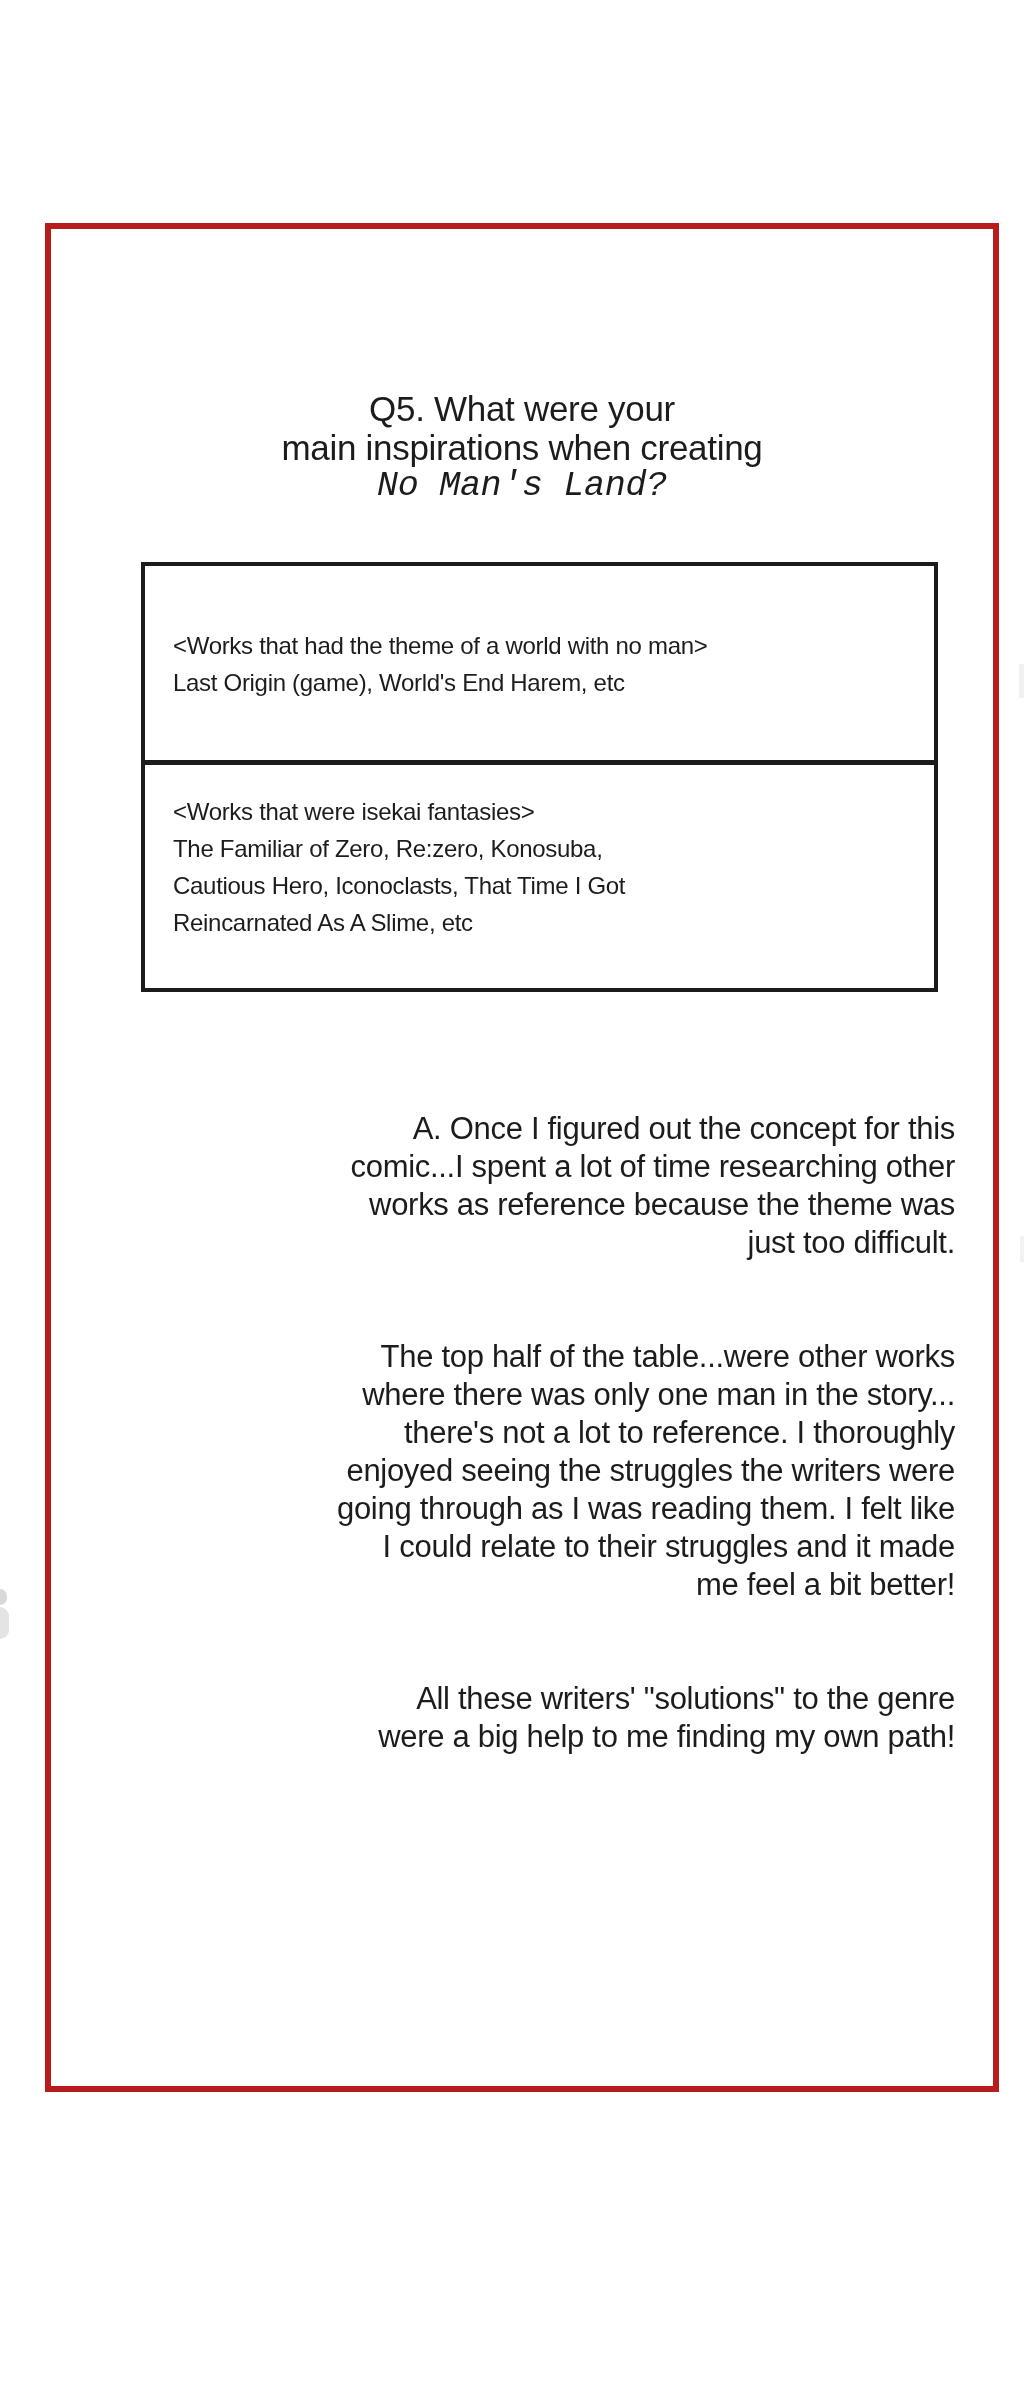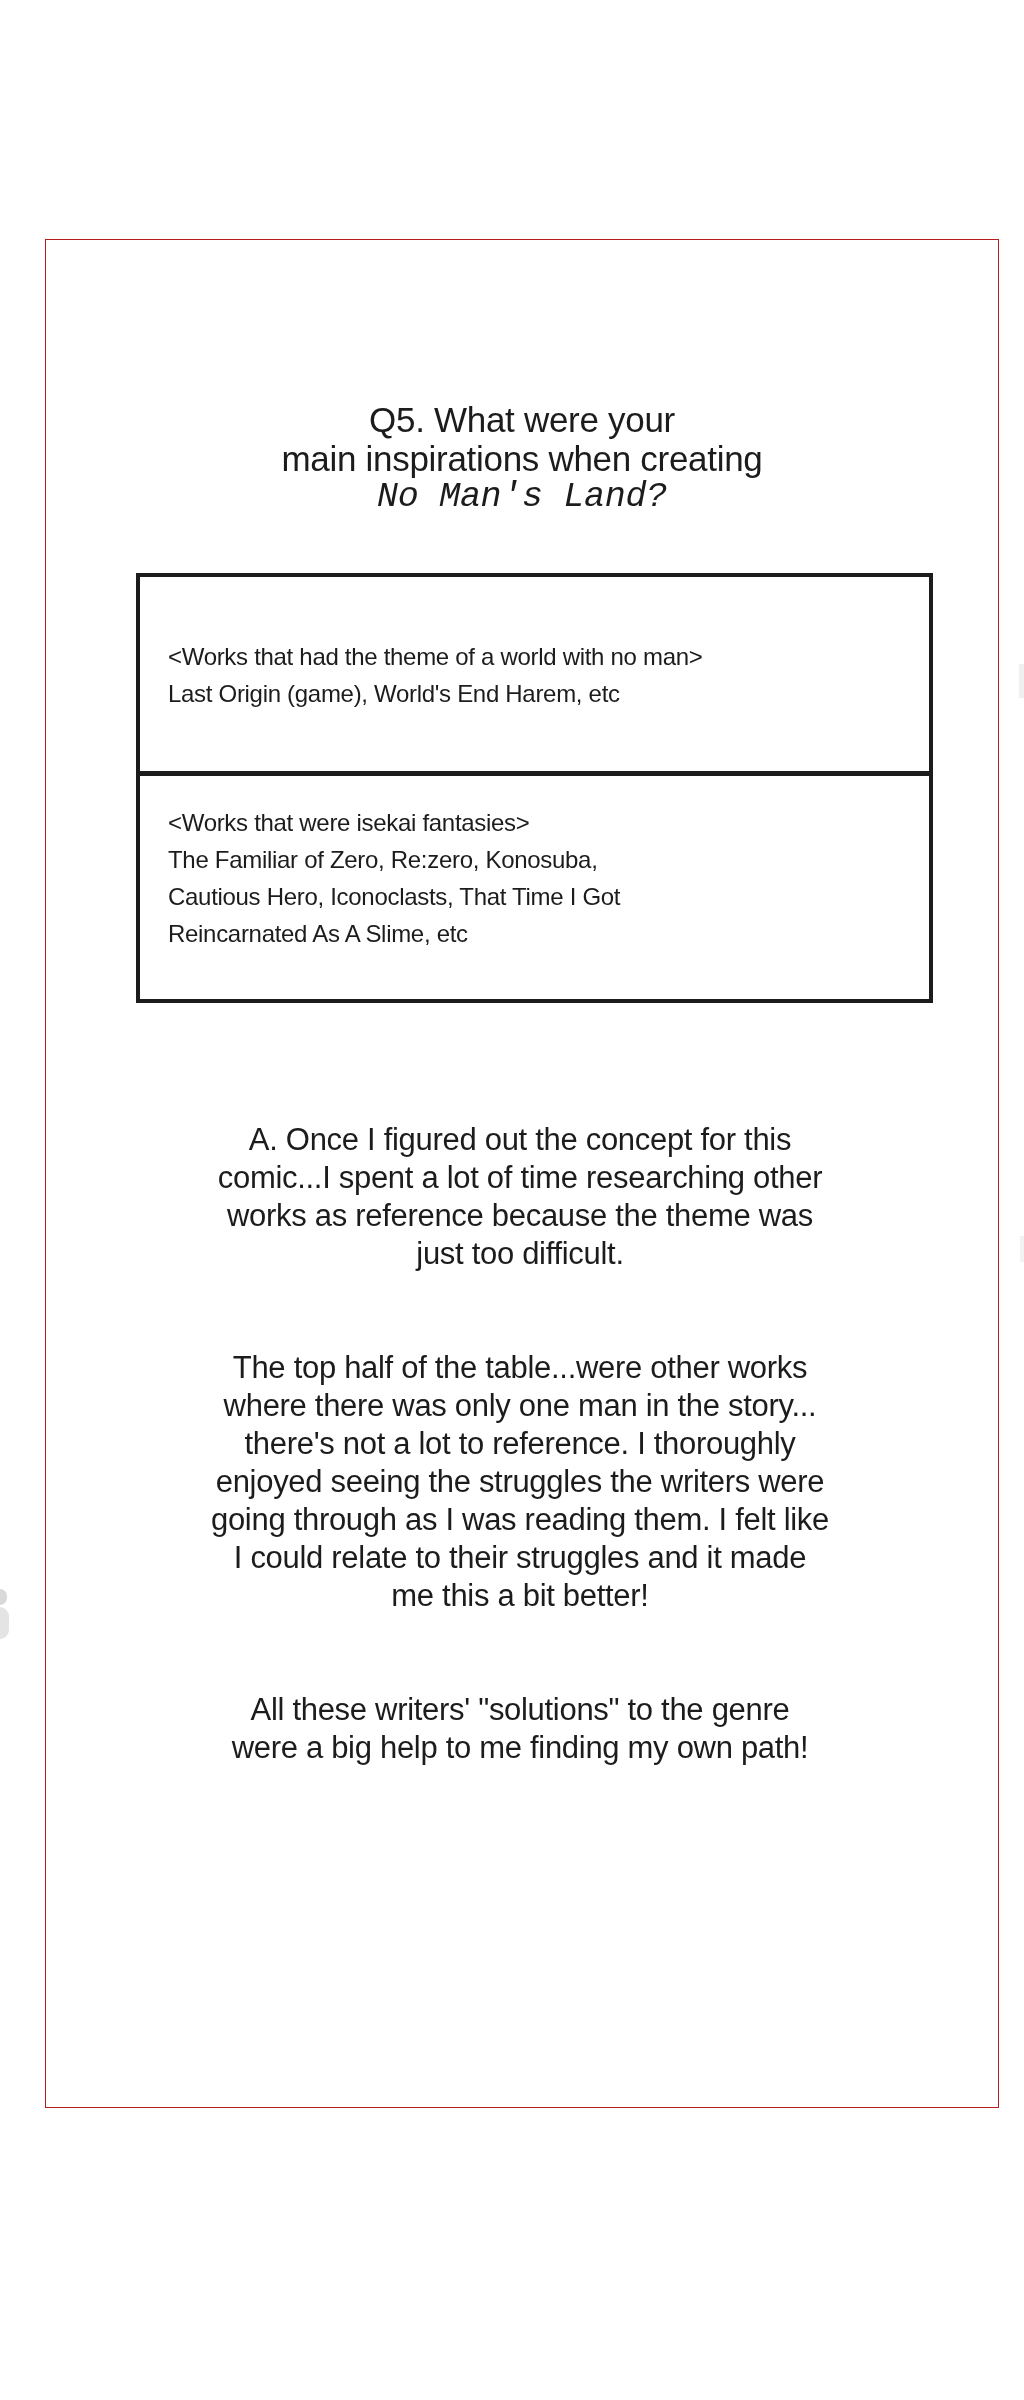--- a/index.html
+++ b/index.html
@@ -8,24 +8,24 @@
     width: 1024px;
     height: 2400px;
     background: #ffffff;
     overflow: hidden;
     font-family: "Liberation Sans", sans-serif;
     color: #1c1c1c;
   }
   .panel {
     position: absolute;
     left: 45px;
-    top: 239px;
+    top: 223px;
     width: 954px;
     height: 1869px;
-    border: 1px solid #b91c1c;
+    border: 6px solid #b91c1c;
     box-sizing: border-box;
     background: #ffffff;
   }
   .question {
     position: absolute;
     top: 121px;
     left: 0;
     width: 100%;
     text-align: center;
     font-size: 35px;
@@ -54,21 +54,21 @@
     position: absolute;
     top: 843px;
     left: 44px;
     width: 860px;
     text-align: center;
     font-size: 31px;
     line-height: 38px;
     letter-spacing: -0.3px;
     white-space: pre-line;
   }
-  .answer p { margin: 0 0 38px 0; }
+  .answer p { margin: 0 0 38px 0; text-align: right; }
   .bleed { position: absolute; }
   .bleed.l1 { left: 0; top: 1589px; width: 7px;  height: 16px; background: #d9d9d9; border-radius: 0 8px 8px 0; }
   .bleed.l2 { left: 0; top: 1607px; width: 9px;  height: 32px; background: #e4e4e4; border-radius: 0 10px 10px 0; }
   .bleed.r1 { right: 0; top: 664px;  width: 5px; height: 34px; background: #f0f0f0; }
   .bleed.r2 { right: 0; top: 1236px; width: 4px; height: 26px; background: #f2f2f2; }
 </style>
 </head>
 <body>
 
 <div class="page">
@@ -94,21 +94,21 @@
       <p>A. Once I figured out the concept for this
 comic...I spent a lot of time researching other
 works as reference because the theme was
 just too difficult.</p>
       <p>The top half of the table...were other works
 where there was only one man in the story...
 there's not a lot to reference. I thoroughly
 enjoyed seeing the struggles the writers were
 going through as I was reading them. I felt like
 I could relate to their struggles and it made
-me this a bit better!</p>
+me feel a bit better!</p>
       <p>All these writers' "solutions" to the genre
 were a big help to me finding my own path!</p>
     </div>
 
   </div>
 
   <div class="bleed l1"></div>
   <div class="bleed l2"></div>
   <div class="bleed r1"></div>
   <div class="bleed r2"></div>

